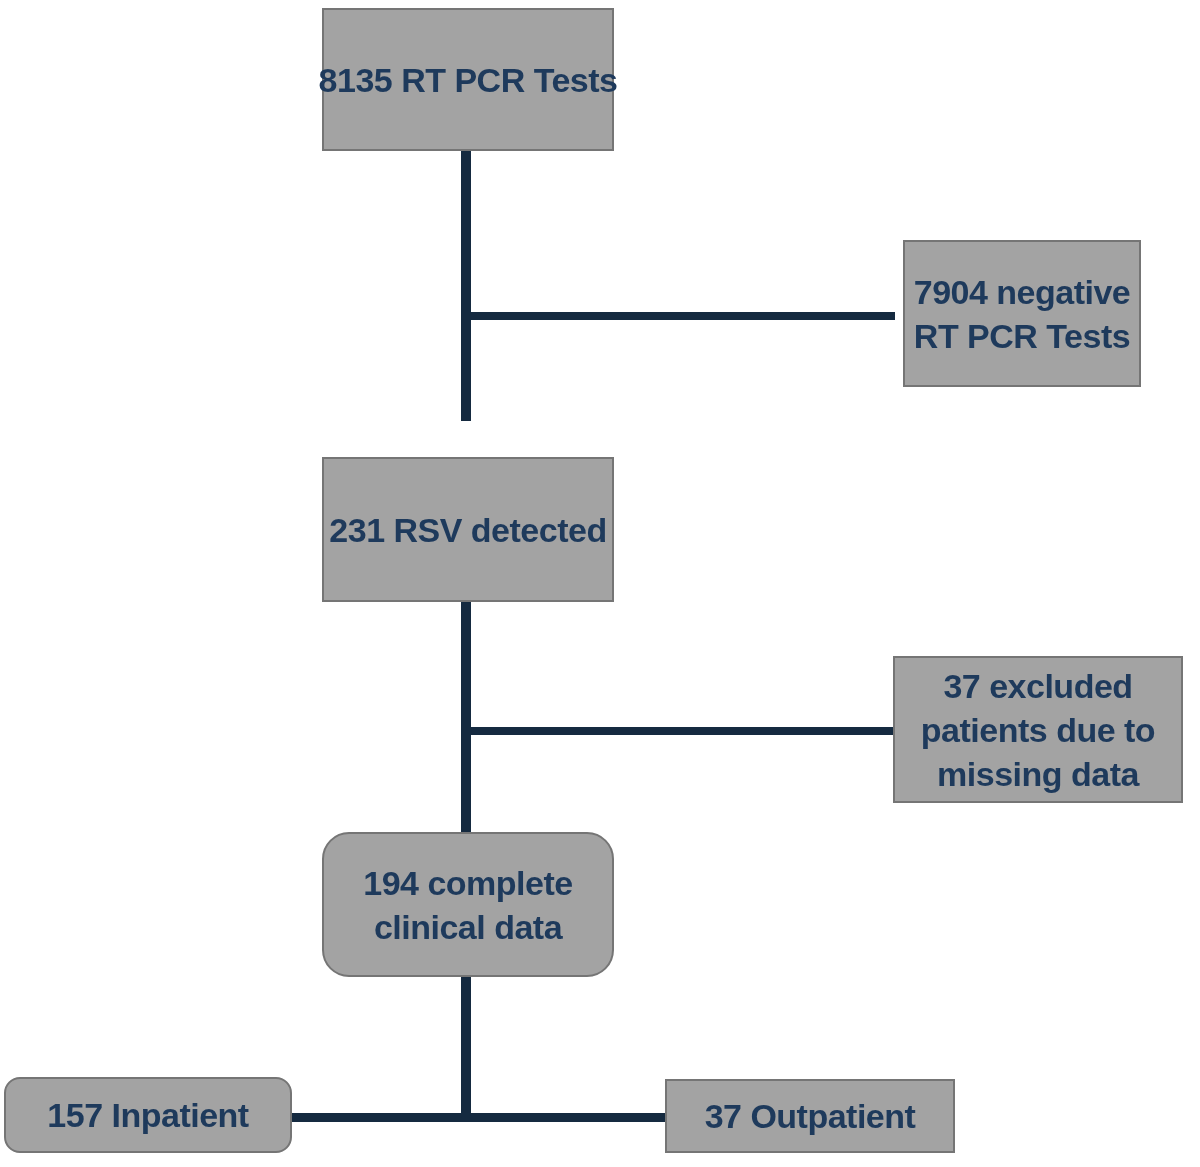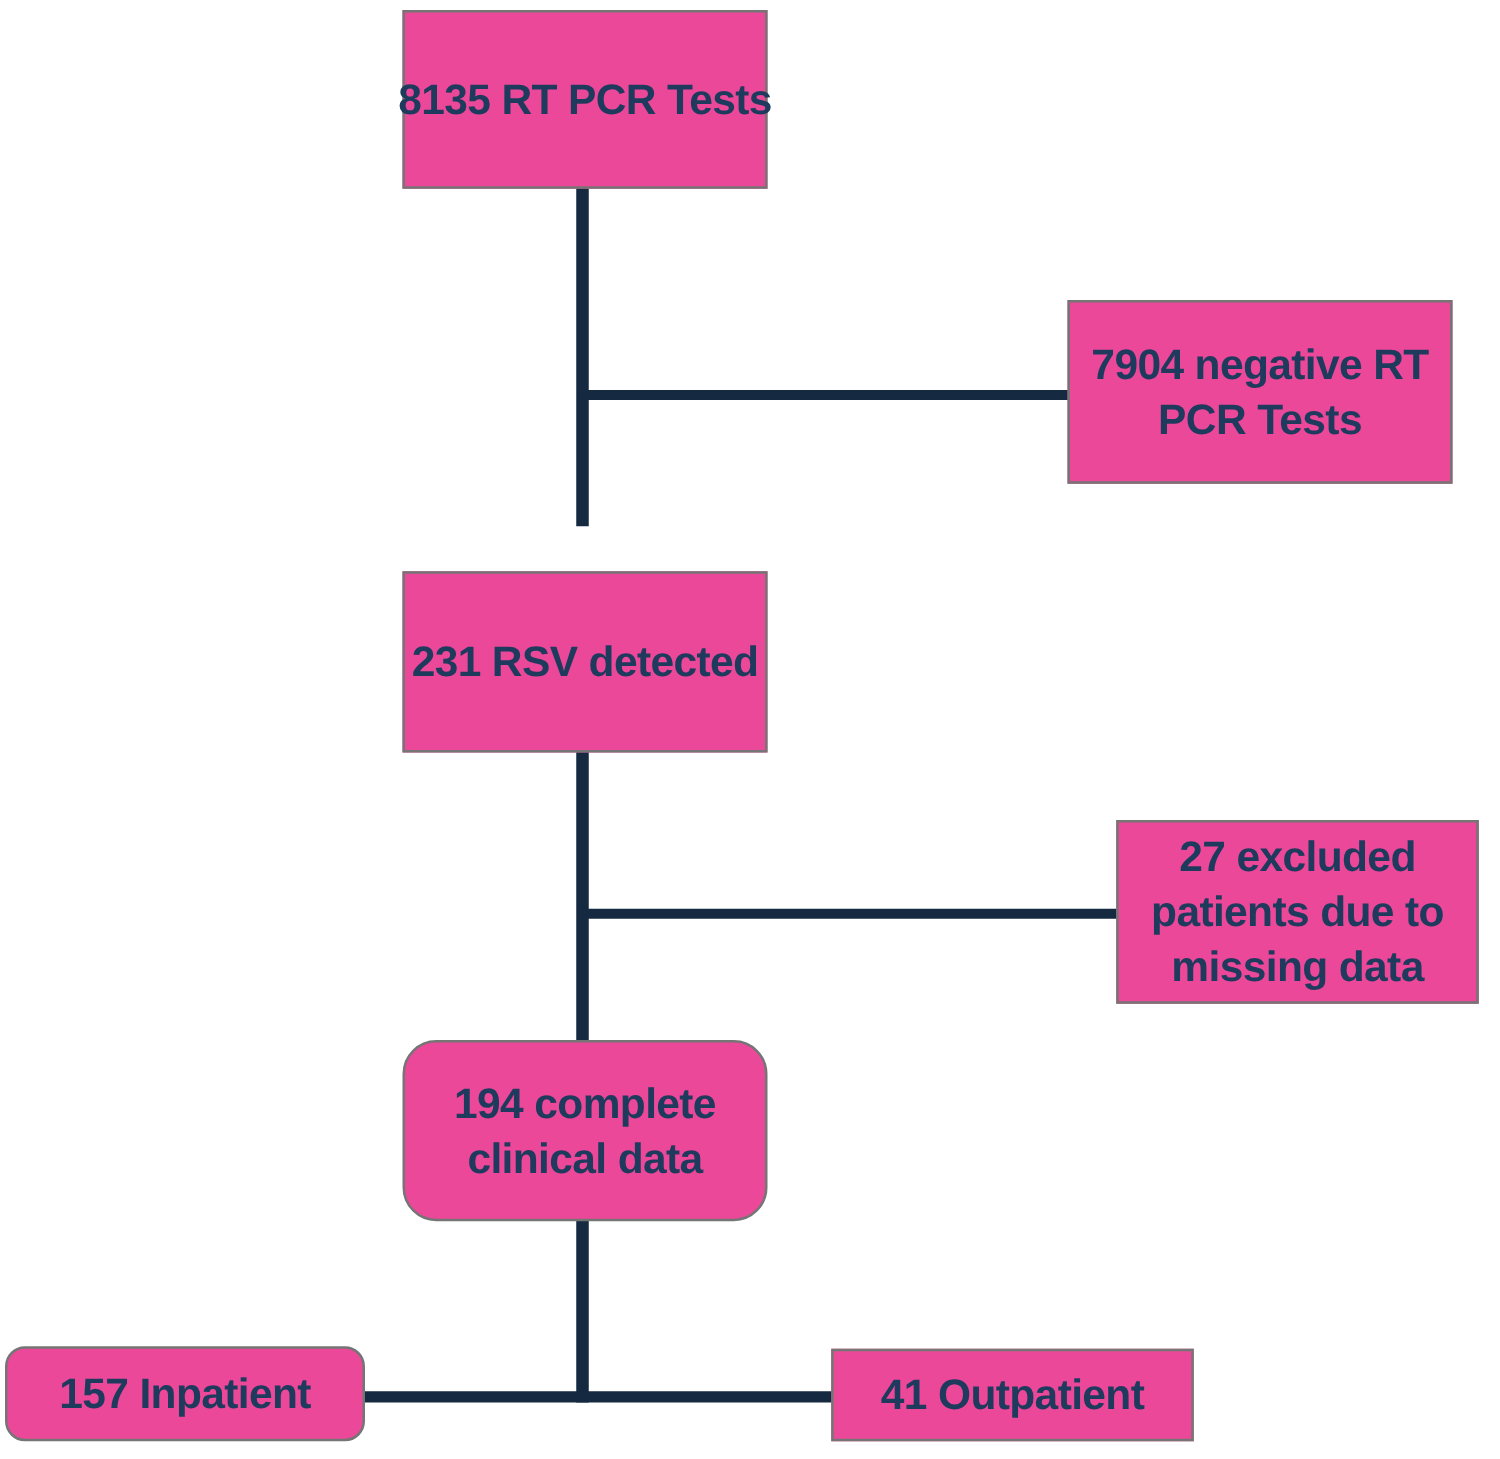--- a/index.html
+++ b/index.html
@@ -12,39 +12,39 @@
     width: 1200px;
     height: 1167px;
     background: #ffffff;
     font-family: "Liberation Sans", "DejaVu Sans", sans-serif;
     overflow: hidden;
   }
   
   .flow-box {
     position: absolute;
     box-sizing: border-box;
-    background: #ec4899;
+    background: #a3a3a3;
     border: 2px solid #757575;
     display: flex;
     align-items: center;
     justify-content: center;
     text-align: center;
     z-index: 2;
   }
   .flow-box .label {
     color: #1e3a5c;
     font-size: 34px;
     font-weight: 600;
     letter-spacing: -0.5px;
     line-height: 44px;
   }
   .nowrap .label { white-space: nowrap; }
 
   .box-tests      { left: 322px; top: 8px;    width: 292px; height: 143px; }
-  .box-negative   { left: 854px; top: 240px;  width: 308px; height: 147px; }
+  .box-negative   { left: 903px; top: 240px;  width: 238px; height: 147px; }
   .box-rsv        { left: 322px; top: 418px;  width: 292px; height: 145px; margin-top: 39px; }
   .box-excluded   { left: 893px; top: 656px;  width: 290px; height: 147px; }
   .box-complete   { left: 322px; top: 832px;  width: 292px; height: 145px; border-radius: 27px; }
   .box-inpatient  { left: 4px;   top: 1077px; width: 288px; height: 76px; border-radius: 16px; }
   .box-outpatient { left: 665px; top: 1079px; width: 290px; height: 74px; }
 
   .box-negative .label  { max-width: 282px; }
   .box-excluded .label  { max-width: 262px; }
   .box-complete .label  { max-width: 282px; }
 
@@ -79,28 +79,28 @@
 
   <div class="flow-box box-negative">
     <span class="label">7904 negative RT PCR Tests</span>
   </div>
 
   <div class="flow-box box-rsv nowrap">
     <span class="label">231 RSV detected</span>
   </div>
 
   <div class="flow-box box-excluded">
-    <span class="label">27 excluded patients due to missing data</span>
+    <span class="label">37 excluded patients due to missing data</span>
   </div>
 
   <div class="flow-box box-complete">
     <span class="label">194 complete clinical data</span>
   </div>
 
   <div class="flow-box box-inpatient nowrap">
     <span class="label">157 Inpatient</span>
   </div>
 
   <div class="flow-box box-outpatient nowrap">
-    <span class="label">41 Outpatient</span>
+    <span class="label">37 Outpatient</span>
   </div>
 
 </div>
 
 </body></html>

